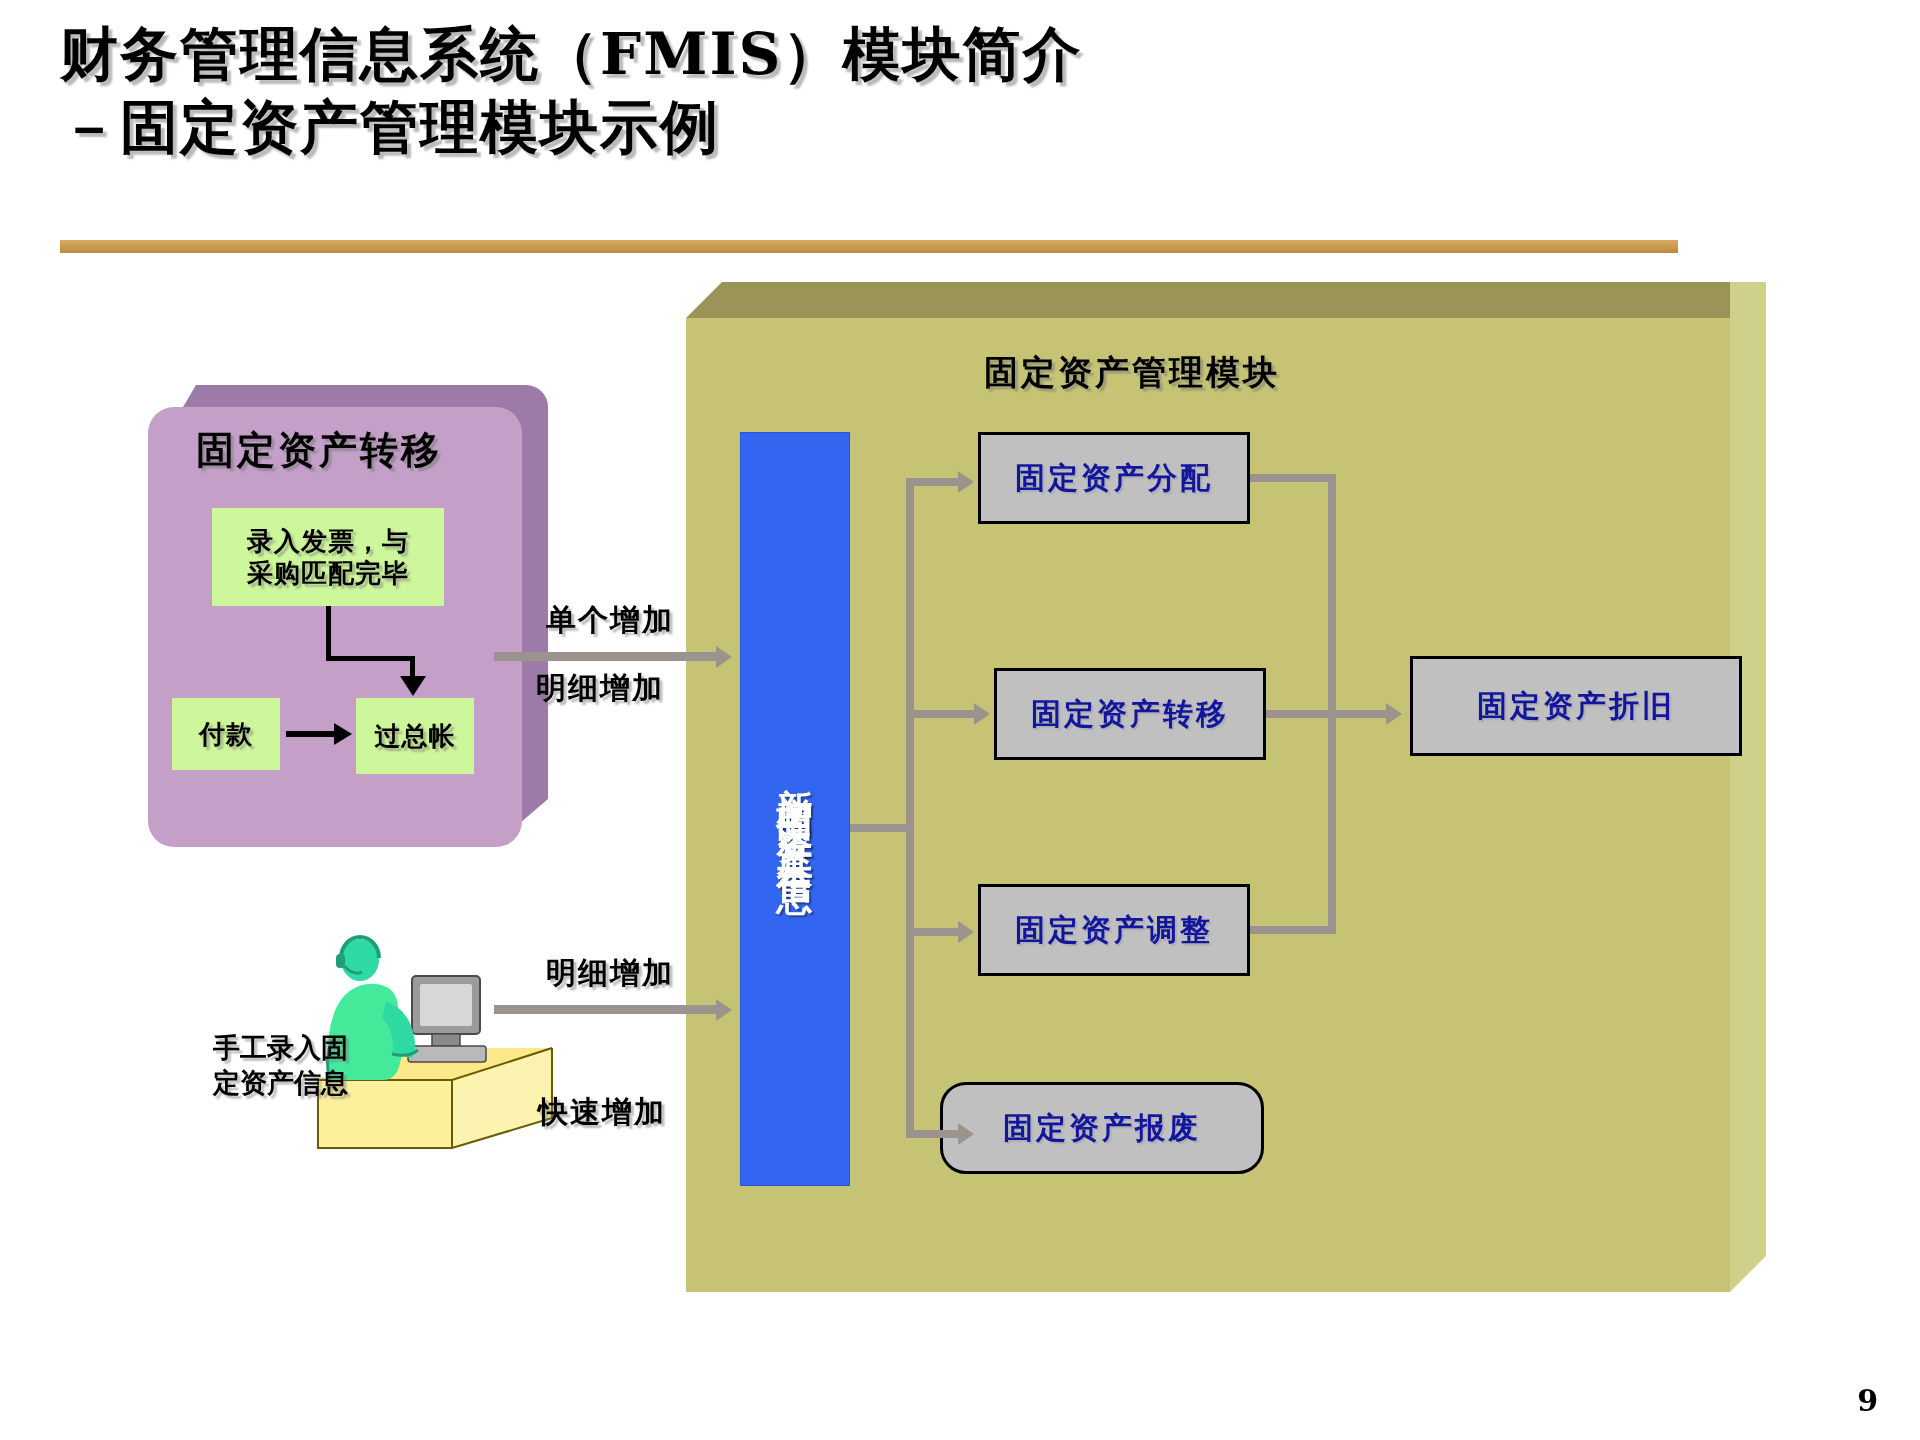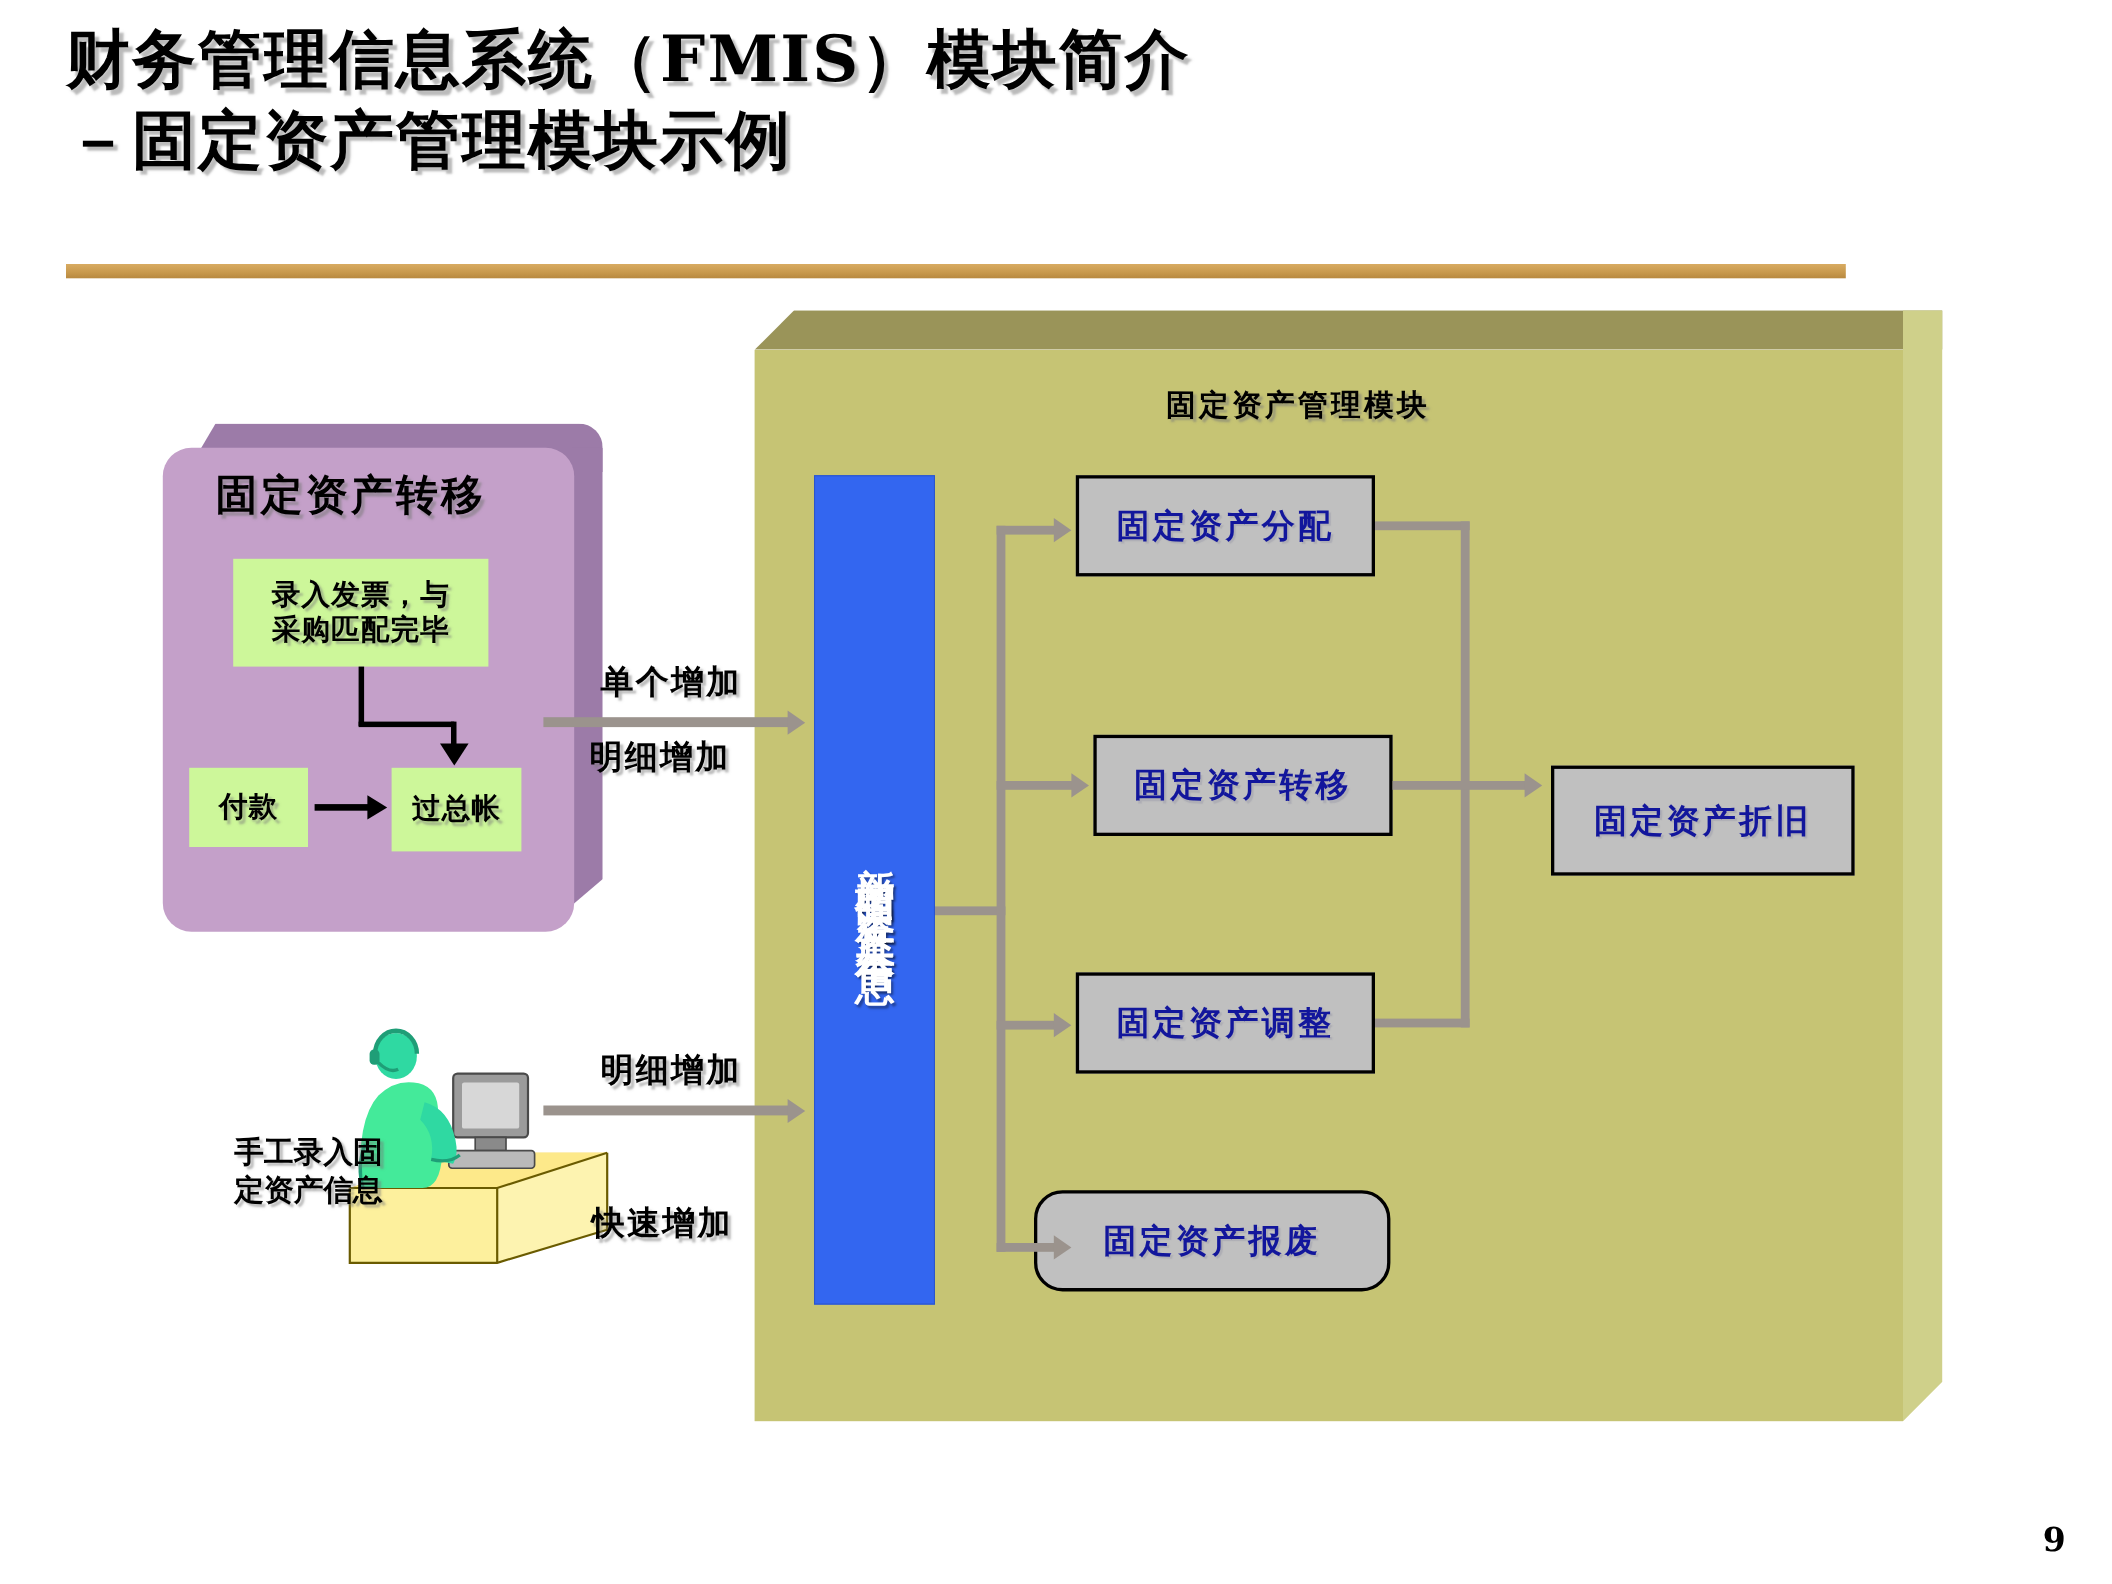--- a/index.html
+++ b/index.html
@@ -85,21 +85,21 @@
   
   .module-heading {
     position: absolute;
     font-family: "DejaVu Serif", "Liberation Serif", serif;
     font-weight: bold;
     color: #000000;
     text-shadow: 3px 3px 2px rgba(120,120,120,0.55);
     white-space: nowrap;
   }
   #ap-heading { left: 196px; top: 425px; font-size: 38px; letter-spacing: 3px; }
-  #fa-heading { left: 1060px; top: 350px; font-size: 27px; letter-spacing: 3px; }
+  #fa-heading { left: 984px; top: 350px; font-size: 34px; letter-spacing: 3px; }
 
   
   .green-box {
     position: absolute;
     background: #cdf79a;
     color: #000;
     font-family: "DejaVu Serif", "Liberation Serif", serif;
     font-weight: bold;
     display: flex; align-items: center; justify-content: center;
     text-align: center;
@@ -142,21 +142,21 @@
     font-weight: bold;
     font-size: 30px;
     letter-spacing: 3px;
     color: #12169c;
     text-shadow: 2px 2px 1px rgba(140,140,160,0.35);
   }
   #gx-alloc   { left: 978px; top: 432px; width: 272px; height: 92px; }
   #gx-move    { left: 994px; top: 668px; width: 272px; height: 92px; }
   #gx-adjust  { left: 978px; top: 884px; width: 272px; height: 92px; }
   #gx-scrap   { left: 940px; top: 1082px; width: 324px; height: 92px; border-radius: 26px; }
-  #gx-deprec  { left: 1410px; top: 696px; width: 276px; height: 100px; }
+  #gx-deprec  { left: 1410px; top: 656px; width: 332px; height: 100px; }
 
   
   .ln { position: absolute; background: #9b938d; }
   .ln-dark { position: absolute; background: #000000; }
   .arrow-r {
     position: absolute; width: 0; height: 0;
     border-top: 11px solid transparent;
     border-bottom: 11px solid transparent;
     border-left: 16px solid #9b938d;
   }

